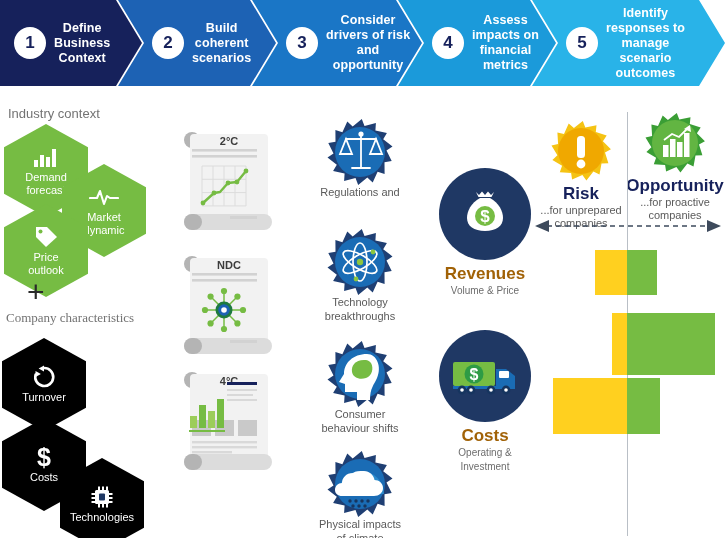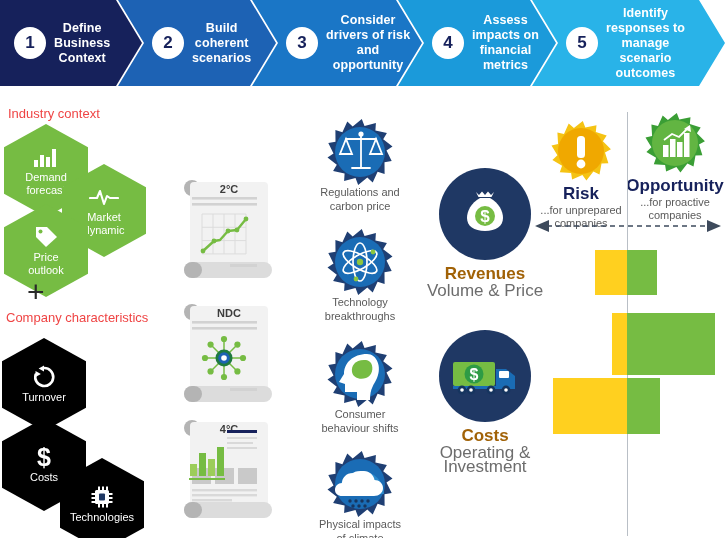--- a/index.html
+++ b/index.html
@@ -20,47 +20,47 @@
     color:#16215b;font-size:17px;font-weight:bold;
     display:flex;align-items:center;justify-content:center;flex:0 0 auto;
     z-index:3;position:relative;
   }
   .steplabel{
     color:#ffffff;font-size:12.5px;line-height:15px;font-weight:bold;
     text-align:center;z-index:3;position:relative;letter-spacing:.1px;
   }
   
   .colhead{
-    font-size:13px;color:#ef4444;font-family:"Liberation Sans",sans-serif;
+    font-size:13px;color:#737373;font-family:"Liberation Sans",sans-serif;
   }
   .hexwrap{position:absolute;}
   .hex{
     position:absolute;width:84px;height:93px;
     clip-path:polygon(50% 0%,100% 25%,100% 75%,50% 100%,0% 75%,0% 25%);
     display:flex;flex-direction:column;align-items:center;justify-content:center;
     color:#ffffff;font-size:11px;line-height:13px;text-align:center;
   }
   .hex.green{background:#76bc43;}
   .hex.navy{background:#000000;}
   .hex .hicon{display:flex;align-items:center;justify-content:center;height:24px;margin-bottom:2px;}
   .hex .hlabel{padding:0 4px;}
   .plus{
     position:absolute;font-size:30px;color:#2a2a2a;font-weight:300;line-height:1;
   }
   
-  .scroll{position:absolute;width:92px;height:108px;margin-top:48px;}
+  .scroll{position:absolute;width:92px;height:108px;}
   
   .driver{position:absolute;width:128px;text-align:center;}
   .driver .glabel{
     font-size:11px;line-height:13.5px;color:#5a5a5a;
   }
   
   .fincircle{position:absolute;width:130px;text-align:center;}
   .fintitle{font-size:17px;font-weight:bold;color:#a16207;margin-top:4px;}
-  .finsub{font-size:17px;line-height:14px;color:#6d6d6d;}
+  .finsub{font-size:10px;line-height:14px;color:#6d6d6d;}
   
   .ro{position:absolute;width:100px;text-align:center;}
   .rotitle{font-size:17px;font-weight:bold;color:#16215b;margin-top:2px;}
   .rosub{font-size:11px;line-height:13px;color:#5a5a5a;}
   .divider{position:absolute;width:1px;background:#b9bfc6;}
   .bar{position:absolute;}
 </style>
 </head>
 <body>
 
@@ -173,21 +173,21 @@
       </div>
       <div class="hlabel">
         <div>Price</div>
         <div>outlook</div>
       </div>
     </div>
   </div>
 
 <div class="plus" style="left:27px;top:277px;">+</div>
 
-<div class="colhead" style="position:absolute;left:6px;top:310px;">Company characteristics</div>
+<div class="colhead" style="position:absolute;left:6px;top:310px;font-family:Liberation Serif, serif;">Company characteristics</div>
 
 <div class="hexwrap" id="company-hexes" style="left:0px;top:338px;width:170px;height:180px;">
     <div class="hex navy" style="left:2px;top:0px;">
       <div class="hicon">
         <svg xmlns="http://www.w3.org/2000/svg" width="24" height="24" viewBox="0 0 24 24">
           <path d="M12 3 A9 9 0 1 1 3.6 9.5" fill="none" stroke="#fff" stroke-width="2.6" stroke-linecap="round"></path>
           <path d="M12 0.5 L12 6.5 L6.6 3.5 Z" fill="#fff"></path>
           <path d="M3.5 6 L3.5 12 L8.9 9 Z" fill="#fff"></path>
         </svg>
       </div>
@@ -332,21 +332,20 @@
             <line x1="20" y1="21" x2="50" y2="21"></line>
             <line x1="26" y1="50" x2="44" y2="50"></line>
             <path d="M14 36 L20 21 L26 36 Z"></path>
             <path d="M44 36 L50 21 L56 36 Z"></path>
           </g>
           <circle cx="35" cy="16" r="2.6" fill="#fff"></circle>
         </svg>
       </div>
       <div class="glabel">
         <div>Regulations and</div>
-        <div>carbon price</div>
       </div>
     </div>
     <div class="driver" style="left:296px;top:228px;">
       <div style="display:flex;justify-content:center;">
         <svg xmlns="http://www.w3.org/2000/svg" width="68" height="68" viewBox="0 0 68 68">
           <polygon points="35.8,1.0 38.5,7.9 49.9,5.1 49.4,12.4 60.9,14.9 57.2,21.2 66.5,28.4 60.5,32.5 65.7,43.1 58.5,44.2 58.6,56.0 51.6,53.8 46.7,64.5 41.3,59.5 32.2,67.0 29.5,60.1 18.1,62.9 18.6,55.6 7.1,53.1 10.8,46.8 1.5,39.6 7.5,35.5 2.3,24.9 9.5,23.8 9.4,12.0 16.4,14.2 21.3,3.5 26.7,8.5" fill="#1f3f73"></polygon>
           <circle cx="34" cy="34" r="25" fill="#1a6cb5"></circle>
           <g stroke="#fff" stroke-width="1.7" fill="none">
             <ellipse cx="34" cy="34" rx="7" ry="19"></ellipse>
             <ellipse cx="34" cy="34" rx="7" ry="19" transform="rotate(60 34 34)"></ellipse>

